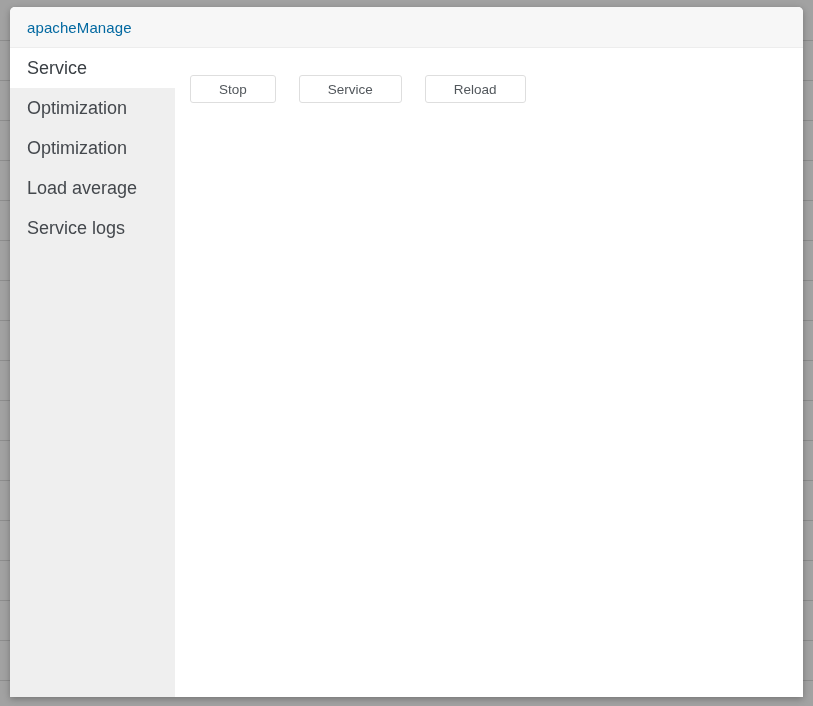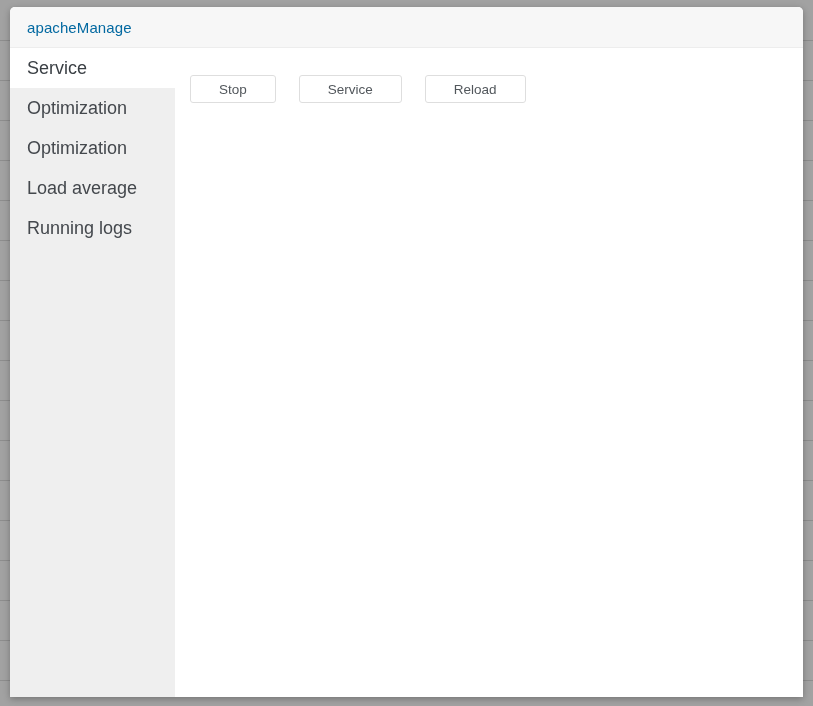--- a/index.html
+++ b/index.html
@@ -181,21 +181,21 @@
       <div class="sidebar-item">
         <span>Optimization</span>
       </div>
       <div class="sidebar-item">
         <span>Optimization</span>
       </div>
       <div class="sidebar-item">
         <span>Load average</span>
       </div>
       <div class="sidebar-item">
-        <span>Running logs</span>
+        <span>Service logs</span>
       </div>
     </div>
 
     <div id="content">
 
 
       <div id="action-buttons">
         <button class="action-button">Stop</button>
         <button class="action-button">Service</button>
         <button class="action-button">Reload</button>

